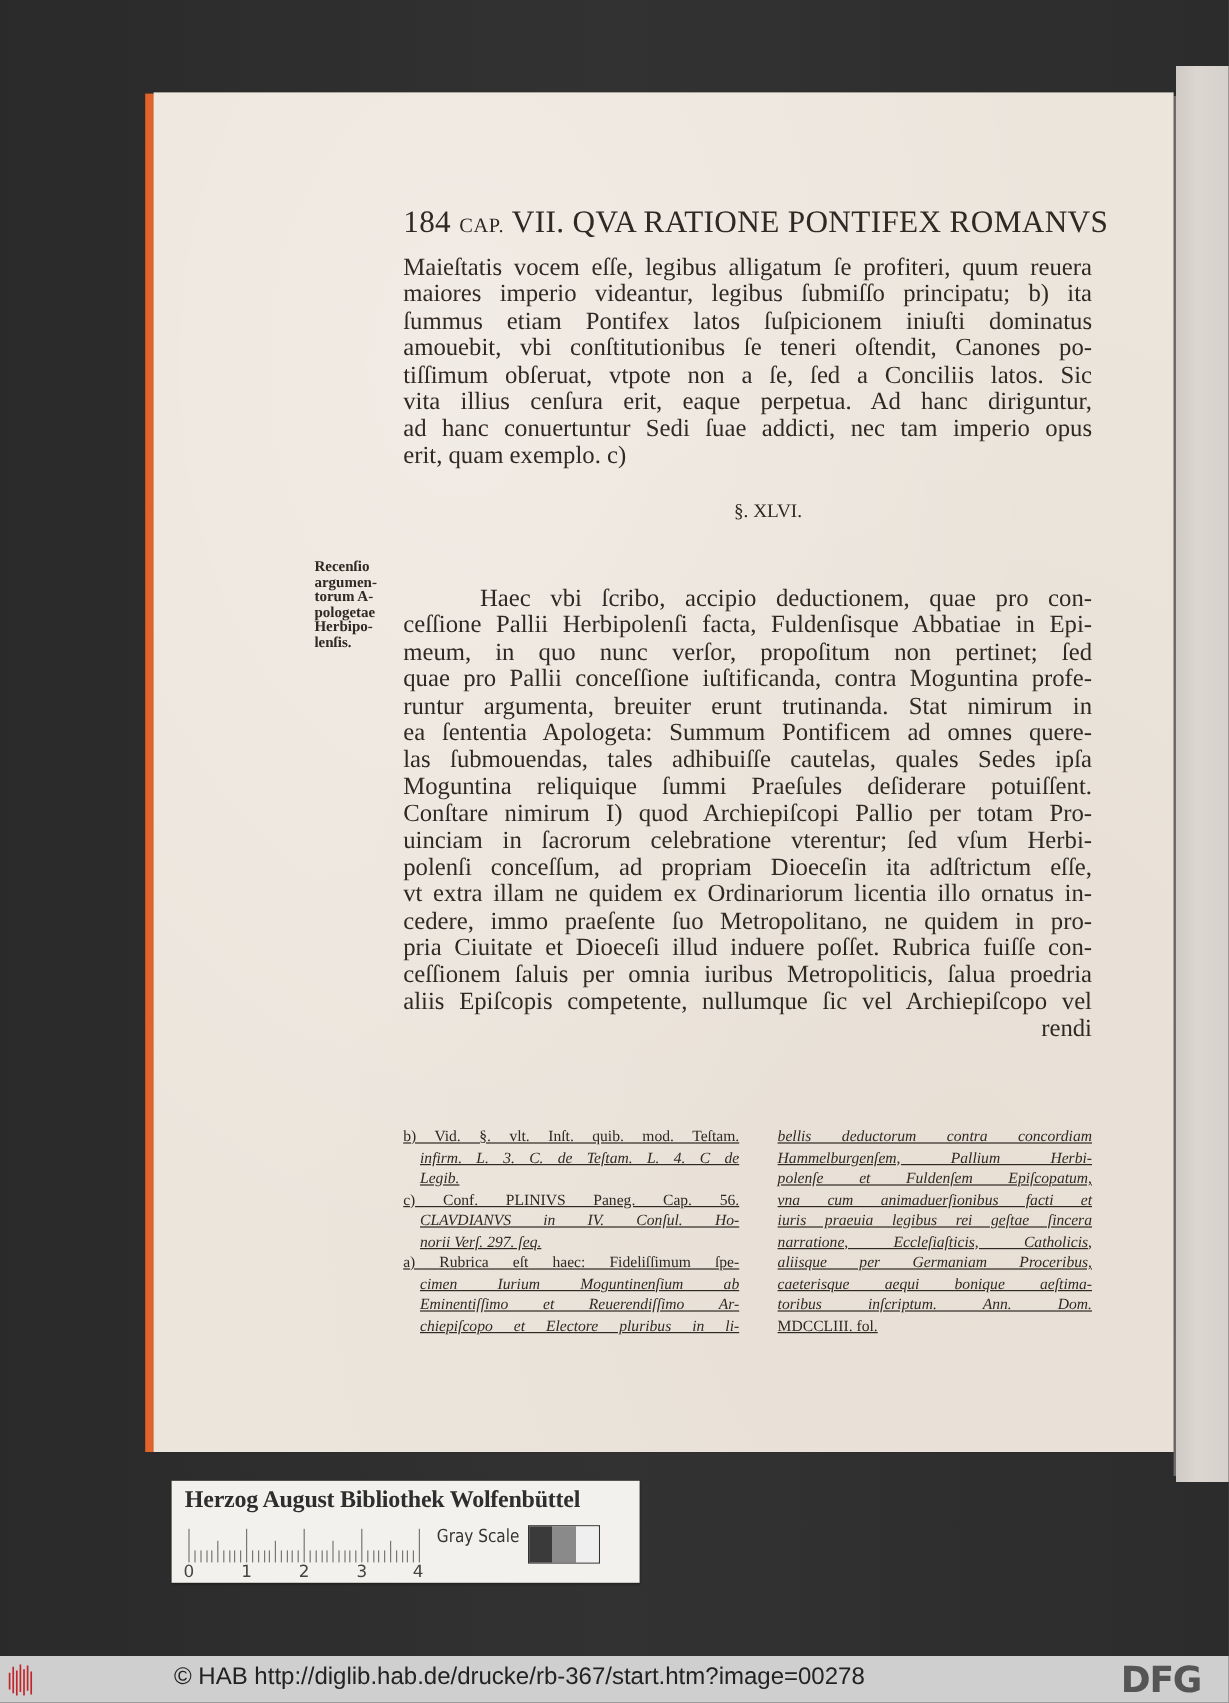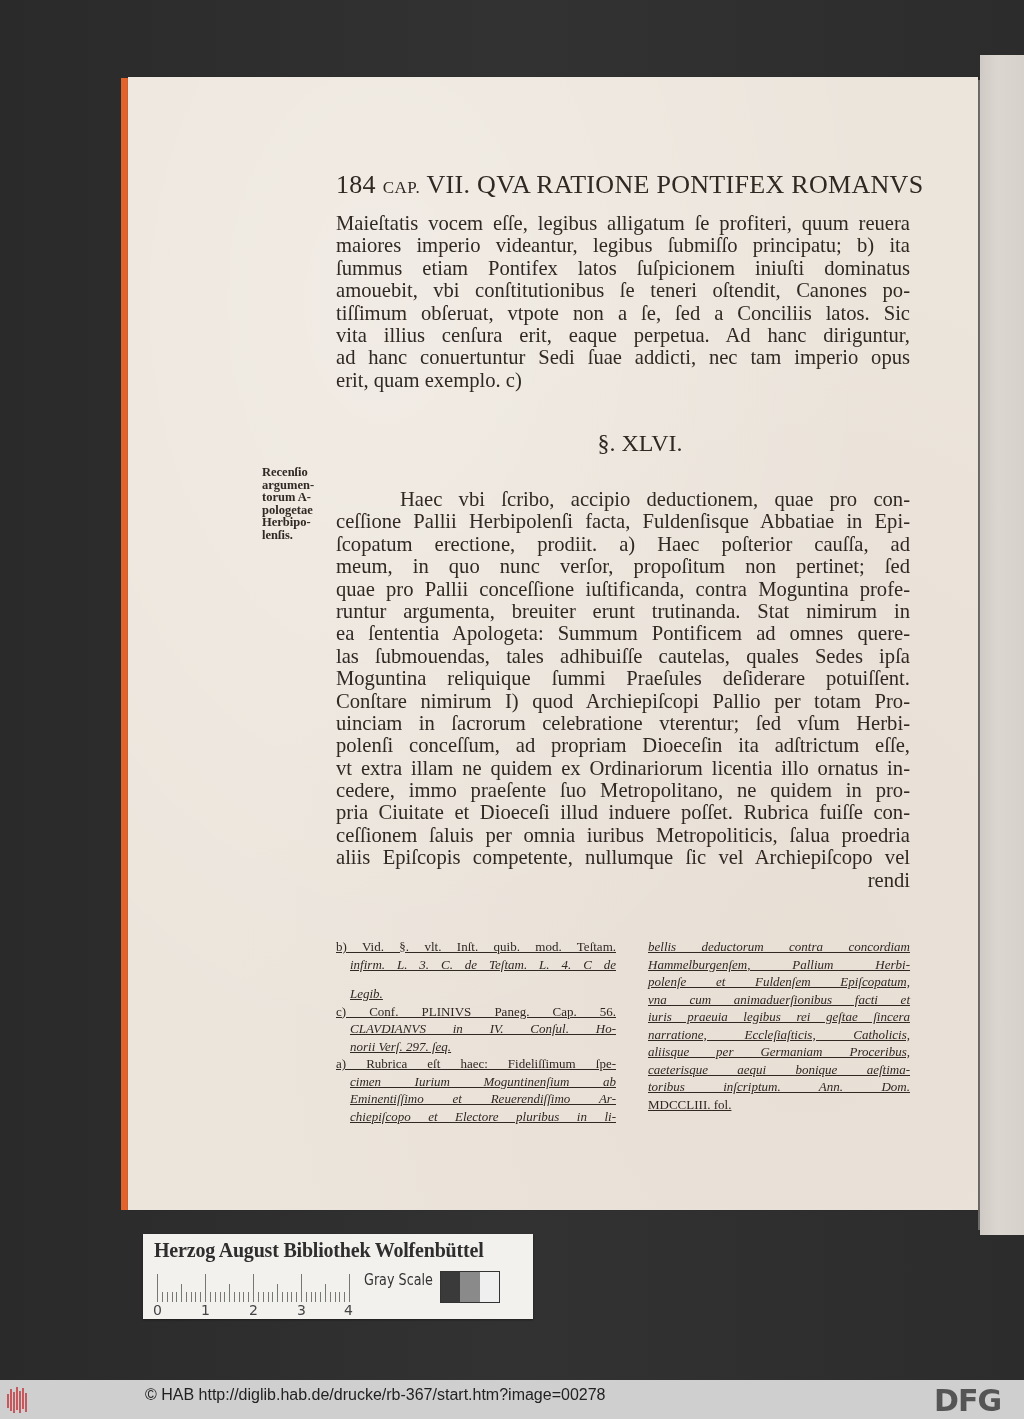--- a/index.html
+++ b/index.html
@@ -10,39 +10,39 @@
   .page-edge-red{position:absolute;left:121px;top:78px;width:8px;height:1132px;background:#e0642c;}
   .page{position:absolute;left:128px;top:77px;width:850px;height:1133px;background:#ece5dc;box-shadow:0 0 0 1px rgba(0,0,0,.05);}
   .page::after{content:"";position:absolute;inset:0;background:radial-gradient(ellipse at 30% 20%,rgba(255,255,255,.25),transparent 60%),radial-gradient(ellipse at 80% 80%,rgba(200,180,160,.12),transparent 60%);pointer-events:none;}
   .ink{color:#2f2823;font-family:"Liberation Serif","DejaVu Serif",serif;}
   .running-head{position:absolute;left:336px;top:170px;width:560px;font-size:26px;letter-spacing:.3px;white-space:nowrap;}
   .running-head .cap{font-size:17px;letter-spacing:.5px;}
   .body-block{position:absolute;left:336px;width:574px;font-size:20.6px;line-height:22.4px;text-align:justify;}
   .line{display:block;white-space:nowrap;text-align:justify;text-align-last:justify;height:22.4px;}
   .line.last{text-align-last:left;}
   .line.right{text-align-last:right;}
-  .sect{position:absolute;left:520px;top:418px;width:240px;text-align:center;font-size:24px;margin-top:12px;}
+  .sect{position:absolute;left:520px;top:418px;width:240px;text-align:center;font-size:16px;}
   .margin-note{position:absolute;left:262px;top:466px;width:64px;font-size:12.5px;line-height:12.6px;font-weight:bold;}
   .notes{position:absolute;top:938px;font-size:13px;line-height:17.5px;text-decoration:underline;}
   .notes .nl{display:block;white-space:nowrap;text-align:justify;text-align-last:justify;}
   .notes .nl.last{text-align-last:left;}
   .notes-left{left:336px;width:280px;}
   .notes-right{left:648px;width:262px;}
   .indent{padding-left:64px;}
   .hab-card{position:absolute;left:143px;top:1234px;width:390px;height:85px;background:#f3f1ee;box-shadow:0 1px 2px rgba(0,0,0,.4);}
   .hab-title{position:absolute;left:11px;top:5px;font-family:"Liberation Serif",serif;font-weight:bold;font-size:20px;color:#2e2e2e;white-space:nowrap;letter-spacing:-.2px;}
   .ruler{position:absolute;left:14px;top:36px;width:192px;height:32px;}
   .tick{position:absolute;bottom:0;width:1px;background:#777;}
   .ruler-num{position:absolute;top:74px;font-family:"DejaVu Sans",sans-serif;font-size:14px;color:#444;}
   .gray-label{position:absolute;left:221px;top:37px;font-family:"DejaVu Sans",sans-serif;font-size:15px;color:#333;transform:scaleX(.85);transform-origin:left;}
   .gray-scale{position:absolute;left:297px;top:37px;width:58px;height:30px;border:1px solid #333;display:flex;}
   .gray-scale span{flex:1;}
   .footer{position:absolute;left:0;top:1380px;width:1024px;height:39px;background:#cfcfcf;}
   .footer-logo{position:absolute;left:6px;top:6px;width:22px;height:28px;}
-  .footer-text{position:absolute;left:145px;top:6px;font-family:"Liberation Sans","DejaVu Sans",sans-serif;font-size:16px;color:#222;white-space:nowrap;}
+  .footer-text{position:absolute;left:145px;top:6px;font-family:"Liberation Sans","DejaVu Sans",sans-serif;font-size:20px;color:#222;white-space:nowrap;}
   .dfg{position:absolute;left:934px;top:3px;font-family:"DejaVu Sans",sans-serif;font-weight:bold;font-size:30px;color:#555;letter-spacing:-1px;}
 </style>
 </head>
 <body>
 
 <div class="bg"></div>
 <div class="next-page">
   
 </div>
 <div class="next-page-edge"></div>
@@ -73,21 +73,20 @@
   <div>argumen-</div>
   <div>torum A-</div>
   <div>pologetae</div>
   <div>Herbipo-</div>
   <div>lenſis.</div>
 </div>
 
 <div class="body-block ink" style="top:488px;">
   <span class="line indent">Haec vbi ſcribo, accipio deductionem, quae pro con-</span>
   <span class="line">ceſſione Pallii Herbipolenſi facta, Fuldenſisque Abbatiae in Epi-</span>
-  <span class="line">ſcopatum erectione, prodiit. a) Haec poſterior cauſſa, ad</span>
   <span class="line">meum, in quo nunc verſor, propoſitum non pertinet; ſed</span>
   <span class="line">quae pro Pallii conceſſione iuſtificanda, contra Moguntina profe-</span>
   <span class="line">runtur argumenta, breuiter erunt trutinanda. Stat nimirum in</span>
   <span class="line">ea ſententia Apologeta: Summum Pontificem ad omnes quere-</span>
   <span class="line">las ſubmouendas, tales adhibuiſſe cautelas, quales Sedes ipſa</span>
   <span class="line">Moguntina reliquique ſummi Praeſules deſiderare potuiſſent.</span>
   <span class="line">Conſtare nimirum I) quod Archiepiſcopi Pallio per totam Pro-</span>
   <span class="line">uinciam in ſacrorum celebratione vterentur; ſed vſum Herbi-</span>
   <span class="line">polenſi conceſſum, ad propriam Dioeceſin ita adſtrictum eſſe,</span>
   <span class="line">vt extra illam ne quidem ex Ordinariorum licentia illo ornatus in-</span>
@@ -95,21 +94,21 @@
   <span class="line">pria Ciuitate et Dioeceſi illud induere poſſet. Rubrica fuiſſe con-</span>
   <span class="line">ceſſionem ſaluis per omnia iuribus Metropoliticis, ſalua proedria</span>
   <span class="line">aliis Epiſcopis competente, nullumque ſic vel Archiepiſcopo vel</span>
   <span class="line right">rendi</span>
 </div>
 
 <div class="notes notes-left ink">
   <div>
     <span class="nl">b) Vid. §. vlt. Inſt. quib. mod. Teſtam.</span>
     <span class="nl" style="font-style:italic;padding-left:14px;">infirm. L. 3. C. de Teſtam. L. 4. C de</span>
-    <span class="nl last" style="font-style:italic;padding-left:14px;margin-top:12px;">Legib.</span>
+    <span class="nl last" style="font-style:italic;padding-left:14px;">Legib.</span>
   </div>
   <div>
     <span class="nl">c) Conf. PLINIVS Paneg. Cap. 56.</span>
     <span class="nl" style="font-style:italic;padding-left:14px;">CLAVDIANVS in IV. Conſul. Ho-</span>
     <span class="nl last" style="font-style:italic;padding-left:14px;">norii Verſ. 297. ſeq.</span>
   </div>
   <div>
     <span class="nl">a) Rubrica eſt haec: Fideliſſimum ſpe-</span>
     <span class="nl" style="font-style:italic;padding-left:14px;">cimen Iurium Moguntinenſium ab</span>
     <span class="nl" style="font-style:italic;padding-left:14px;">Eminentiſſimo et Reuerendiſſimo Ar-</span>

